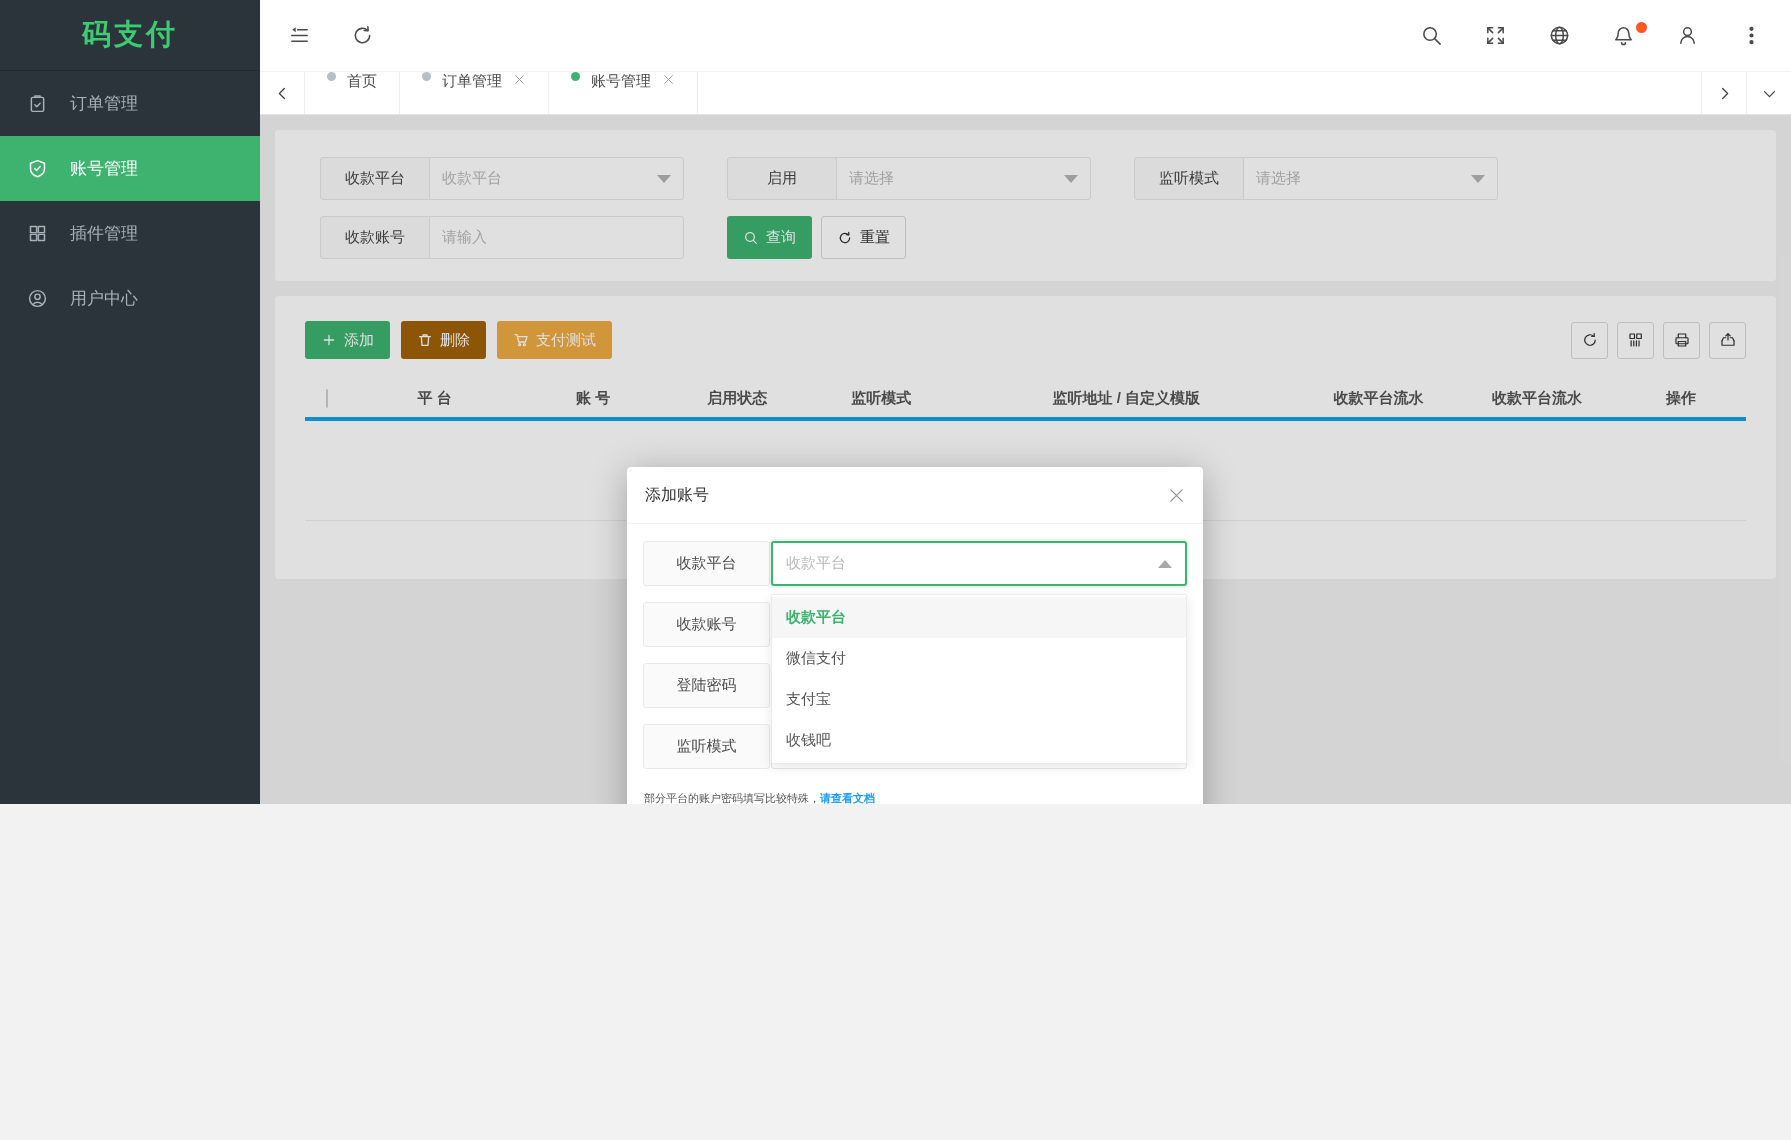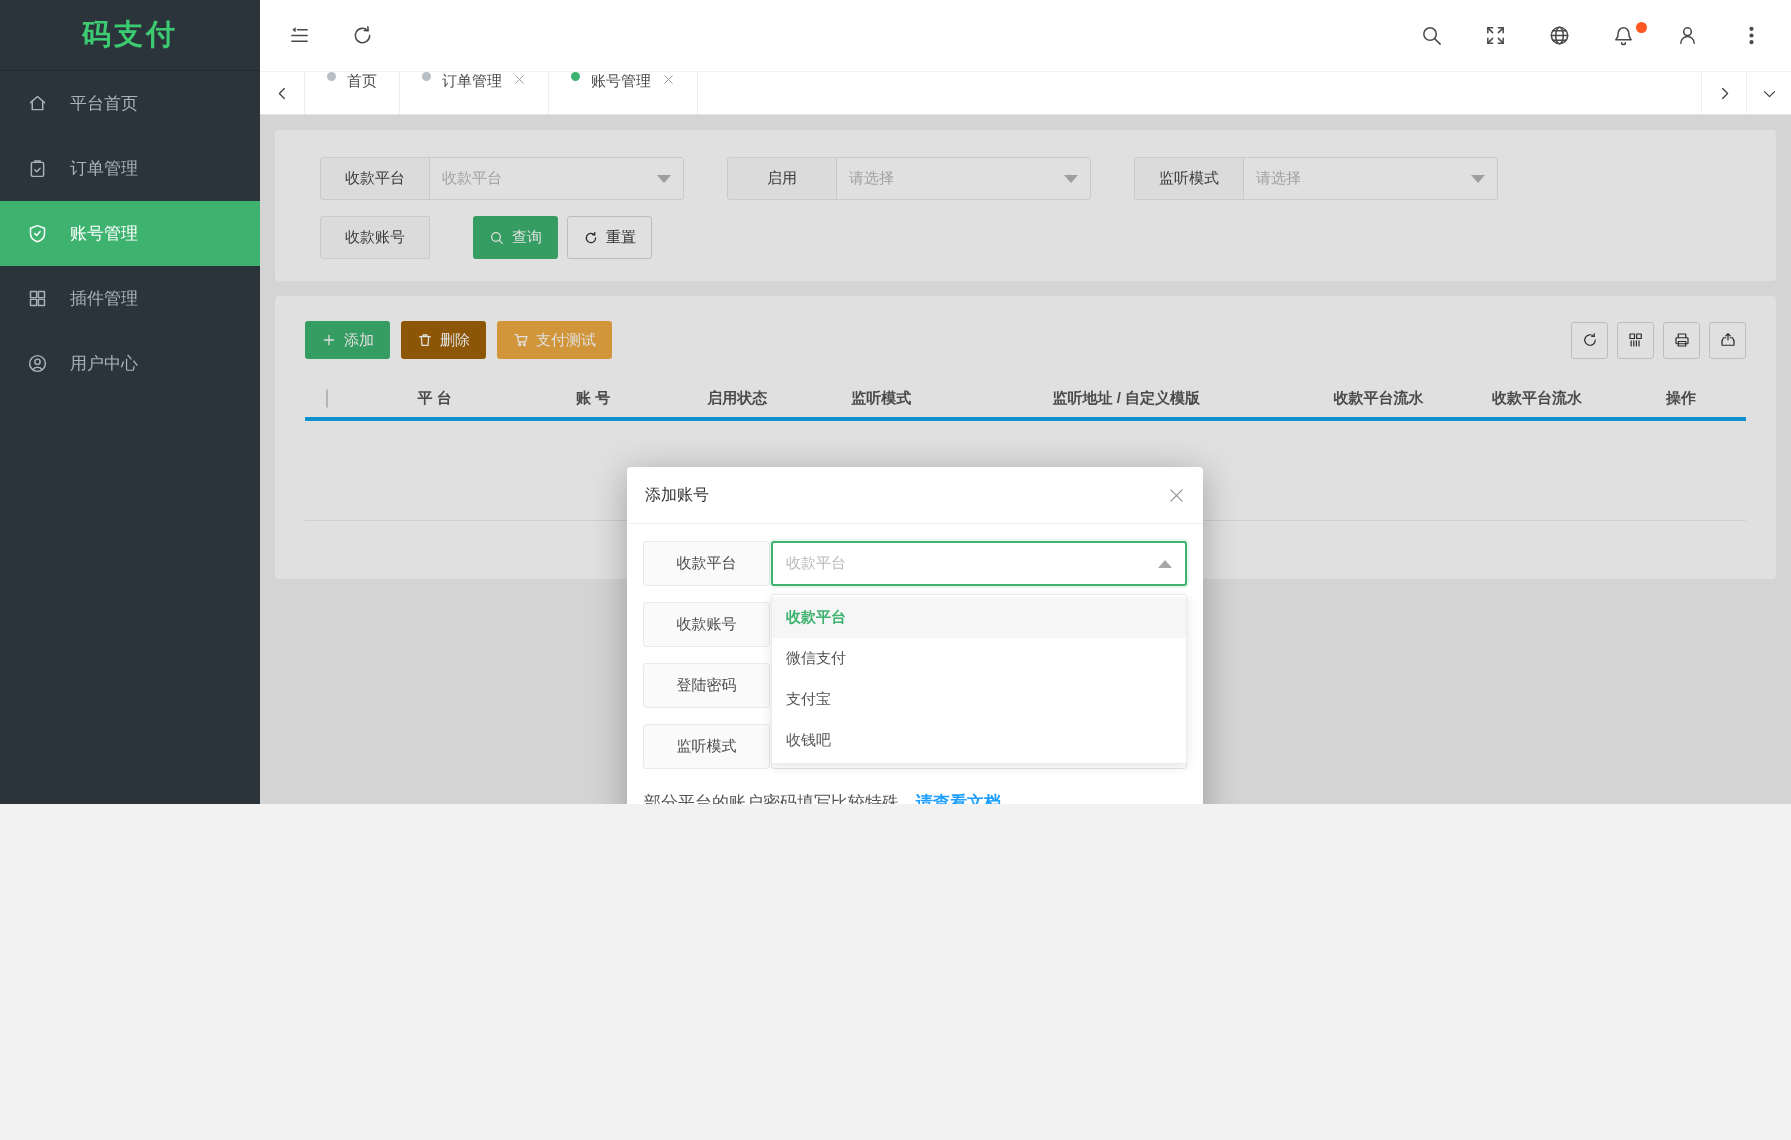--- a/index.html
+++ b/index.html
@@ -111,44 +111,35 @@
   .minput { flex:1; margin-left:1px; border:1px solid #e6e6e6; border-radius:3px;
             display:flex; align-items:center; padding:0 13px; font-size:15px; color:#b9b9b9;
             position:relative; background:#fff; }
   .minput.focused { border:2px solid #3eb370; box-shadow:0 0 0 2px rgba(62,179,112,0.12); }
   .dropdown-panel { position:absolute; left:144px; top:70px; width:416px; background:#fff;
                     border:1px solid #ebebeb; border-radius:2px; z-index:20;
                     box-shadow:0 3px 12px rgba(0,0,0,0.1); padding:2px 0; }
   .dd-option { height:41px; display:flex; align-items:center; padding:0 14px;
                font-size:15px; color:#555; cursor:pointer; }
   .dd-option.selected { background:#f6f6f6; color:#3eb370; font-weight:bold; }
-  .modal-note { margin-top:22px; font-size:17px; color:#555; padding-left:1px; }
+  .modal-note { margin-top:22px; font-size:11px; color:#555; padding-left:1px; }
   .modal-note a { color:#1e9fff; font-weight:bold; text-decoration:none; cursor:pointer; }
   .modal-footer { height:58px; flex-shrink:0; border-top:1px solid #f0f0f0; background:#fbfbfb;
                   display:flex; align-items:center; justify-content:flex-end; gap:10px;
                   padding:0 22px; border-radius:0 0 4px 4px; }
   .modal-footer .btn { height:36px; }
 </style>
 </head>
 <body>
 
 <div class="app">
 
   <aside class="sidebar">
     <div class="logo">码支付</div>
 
-    <div class="menu-item">
-      <span class="mi-icon">
-        <svg viewBox="0 0 24 24">
-            <path d="M4 11L12 4l8 7"></path>
-            <path d="M6 10v9h12v-9"></path>
-          </svg>
-      </span>
-      <span>平台首页</span>
-    </div>
 
     <div class="menu-item">
       <span class="mi-icon">
         <svg viewBox="0 0 24 24">
             <rect x="5" y="5" width="14" height="16" rx="1.5"></rect>
             <path d="M9 5V3.5h6V5"></path>
             <path d="M9 13.5l2.2 2.2 3.8-4"></path>
           </svg>
       </span>
       <span>订单管理</span>
@@ -316,20 +307,23 @@
             <div class="flabel">监听模式</div>
             <div class="fcontrol">
               <span>请选择</span>
               <span class="caret"></span>
             </div>
           </div>
         </div>
         <div class="filter-row" style="margin-bottom:0;">
           <div class="fgroup">
             <div class="flabel">收款账号</div>
+            <div class="fcontrol">
+              <span>请输入</span>
+            </div>
           </div>
           <button class="btn btn-green" style="margin-left:13px;height:43px;">
             <svg viewBox="0 0 24 24">
                 <circle cx="10.5" cy="10.5" r="6.5"></circle>
                 <path d="M15.5 15.5L20 20"></path>
               </svg>
             <span>查询</span>
           </button>
           <button class="btn btn-plain" style="margin-left:9px;height:43px;">
             <svg viewBox="0 0 24 24">

